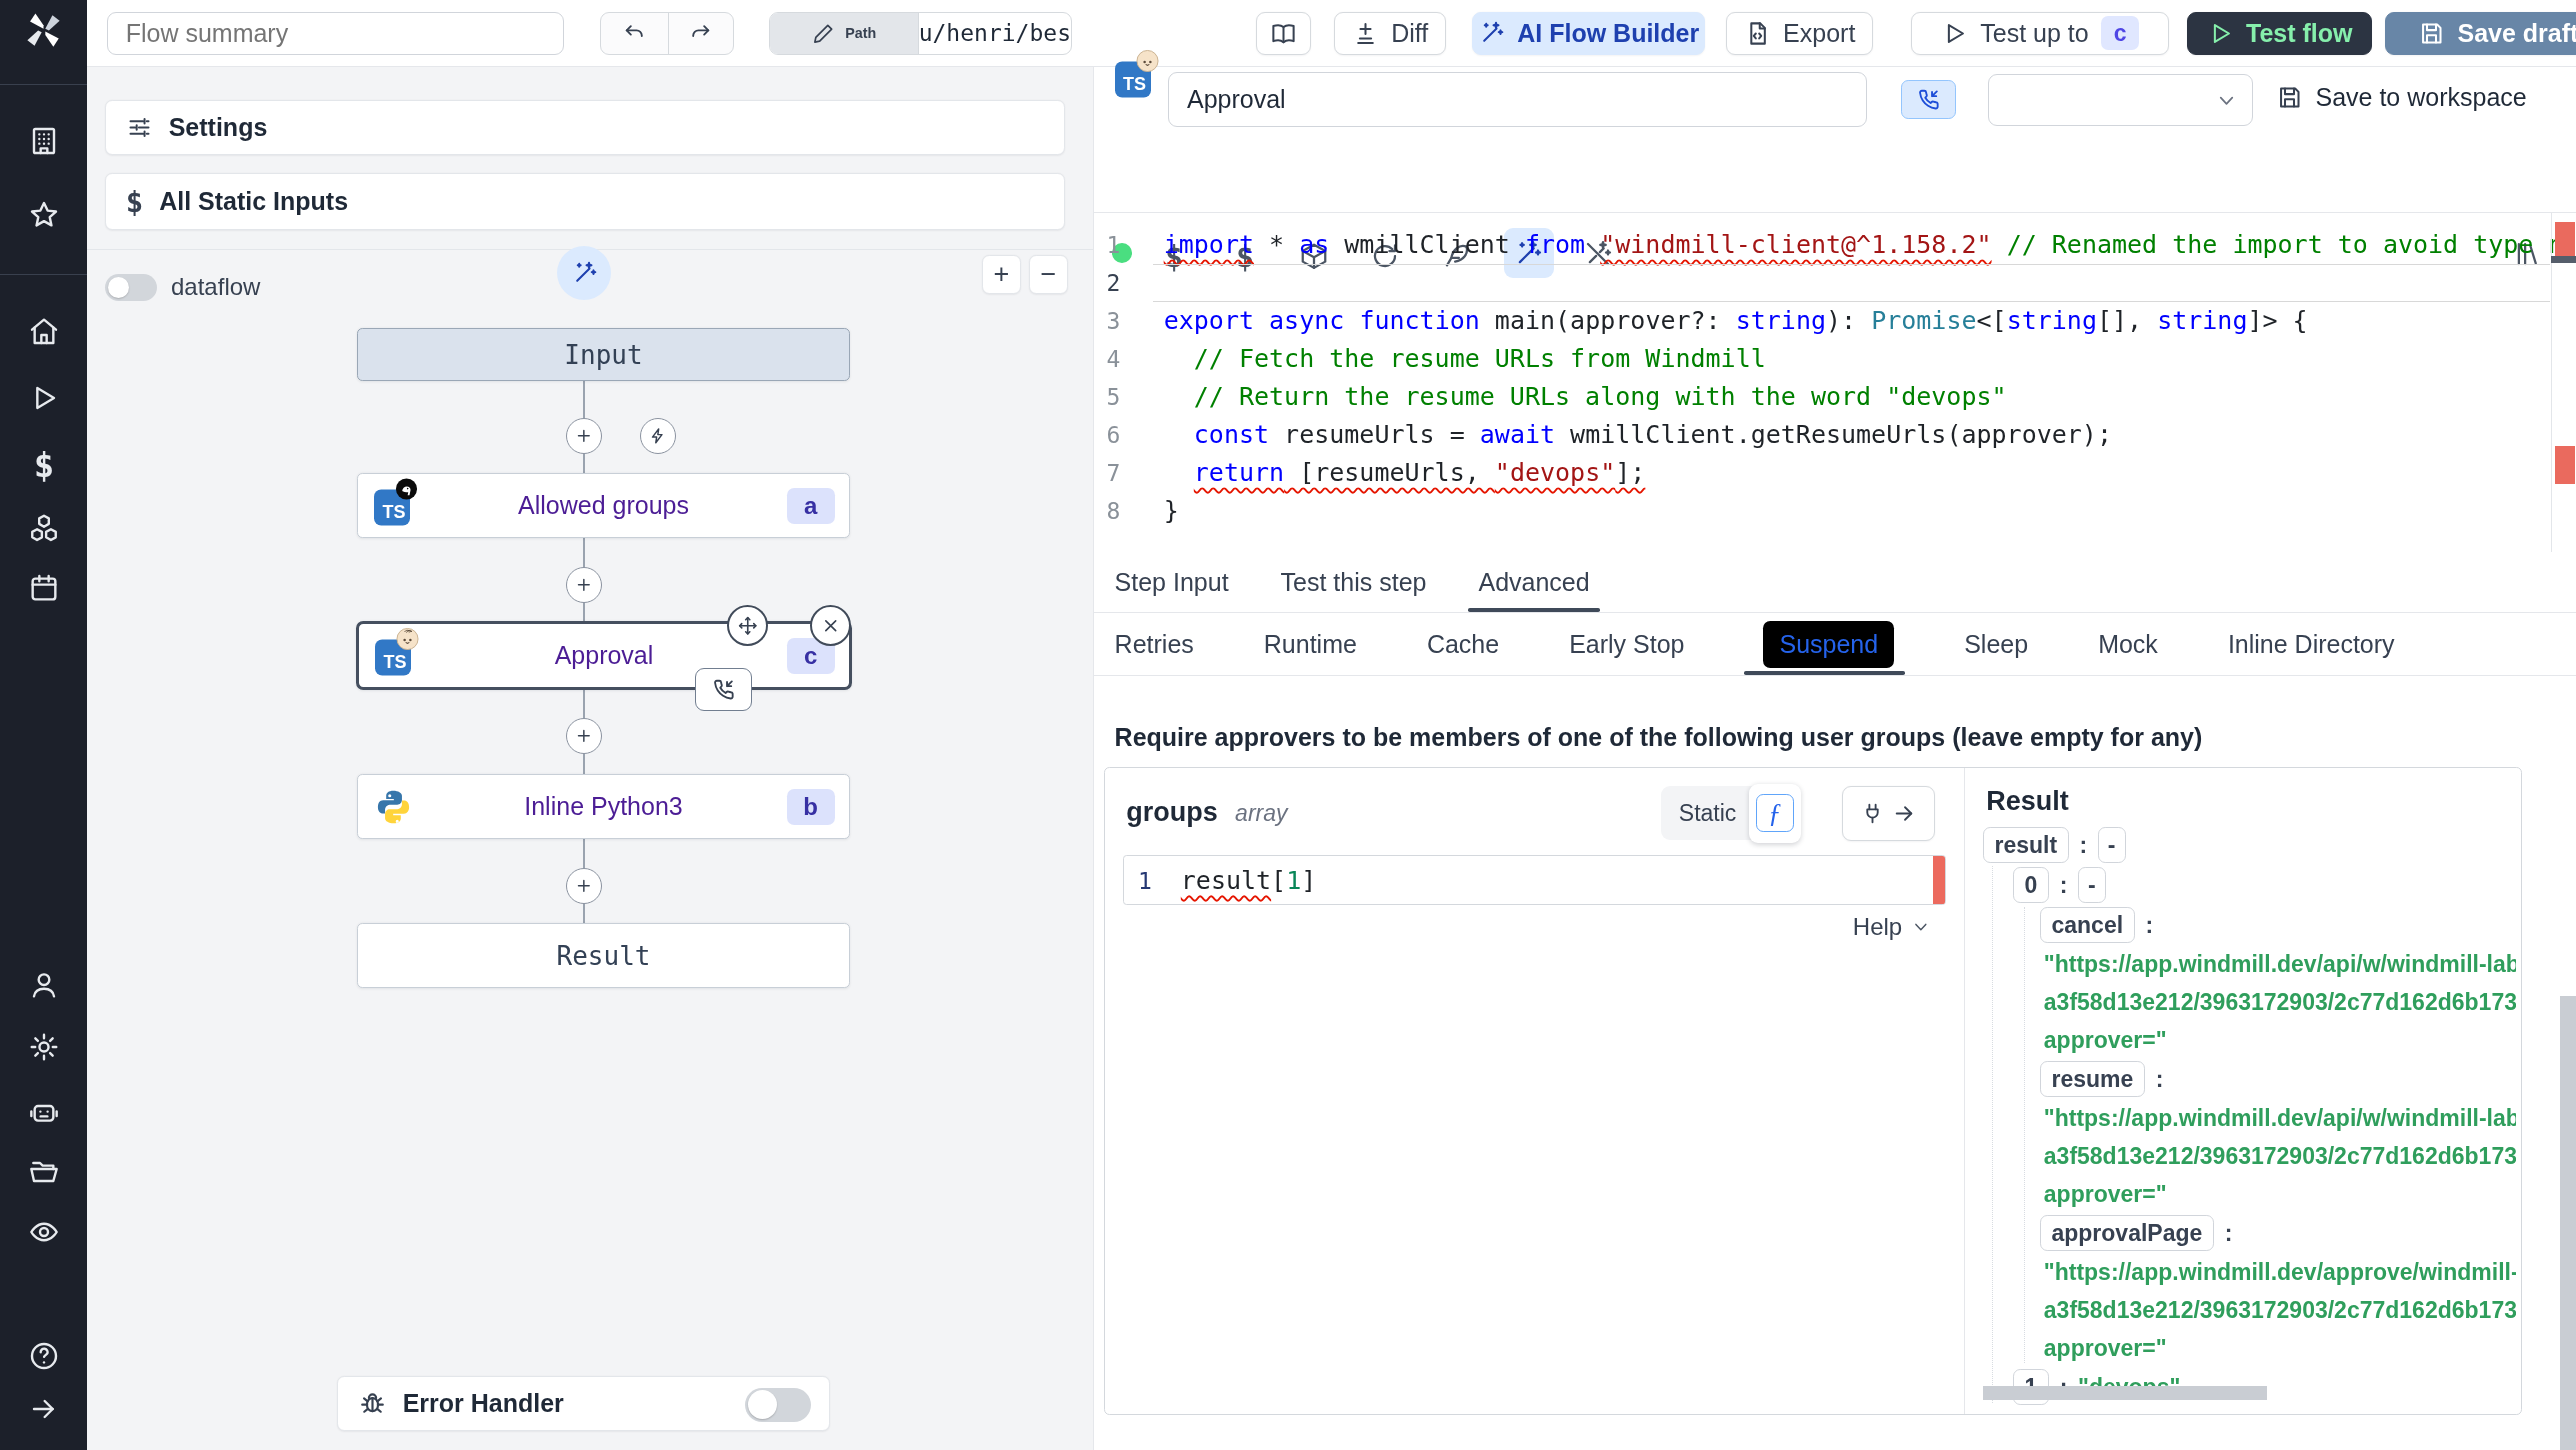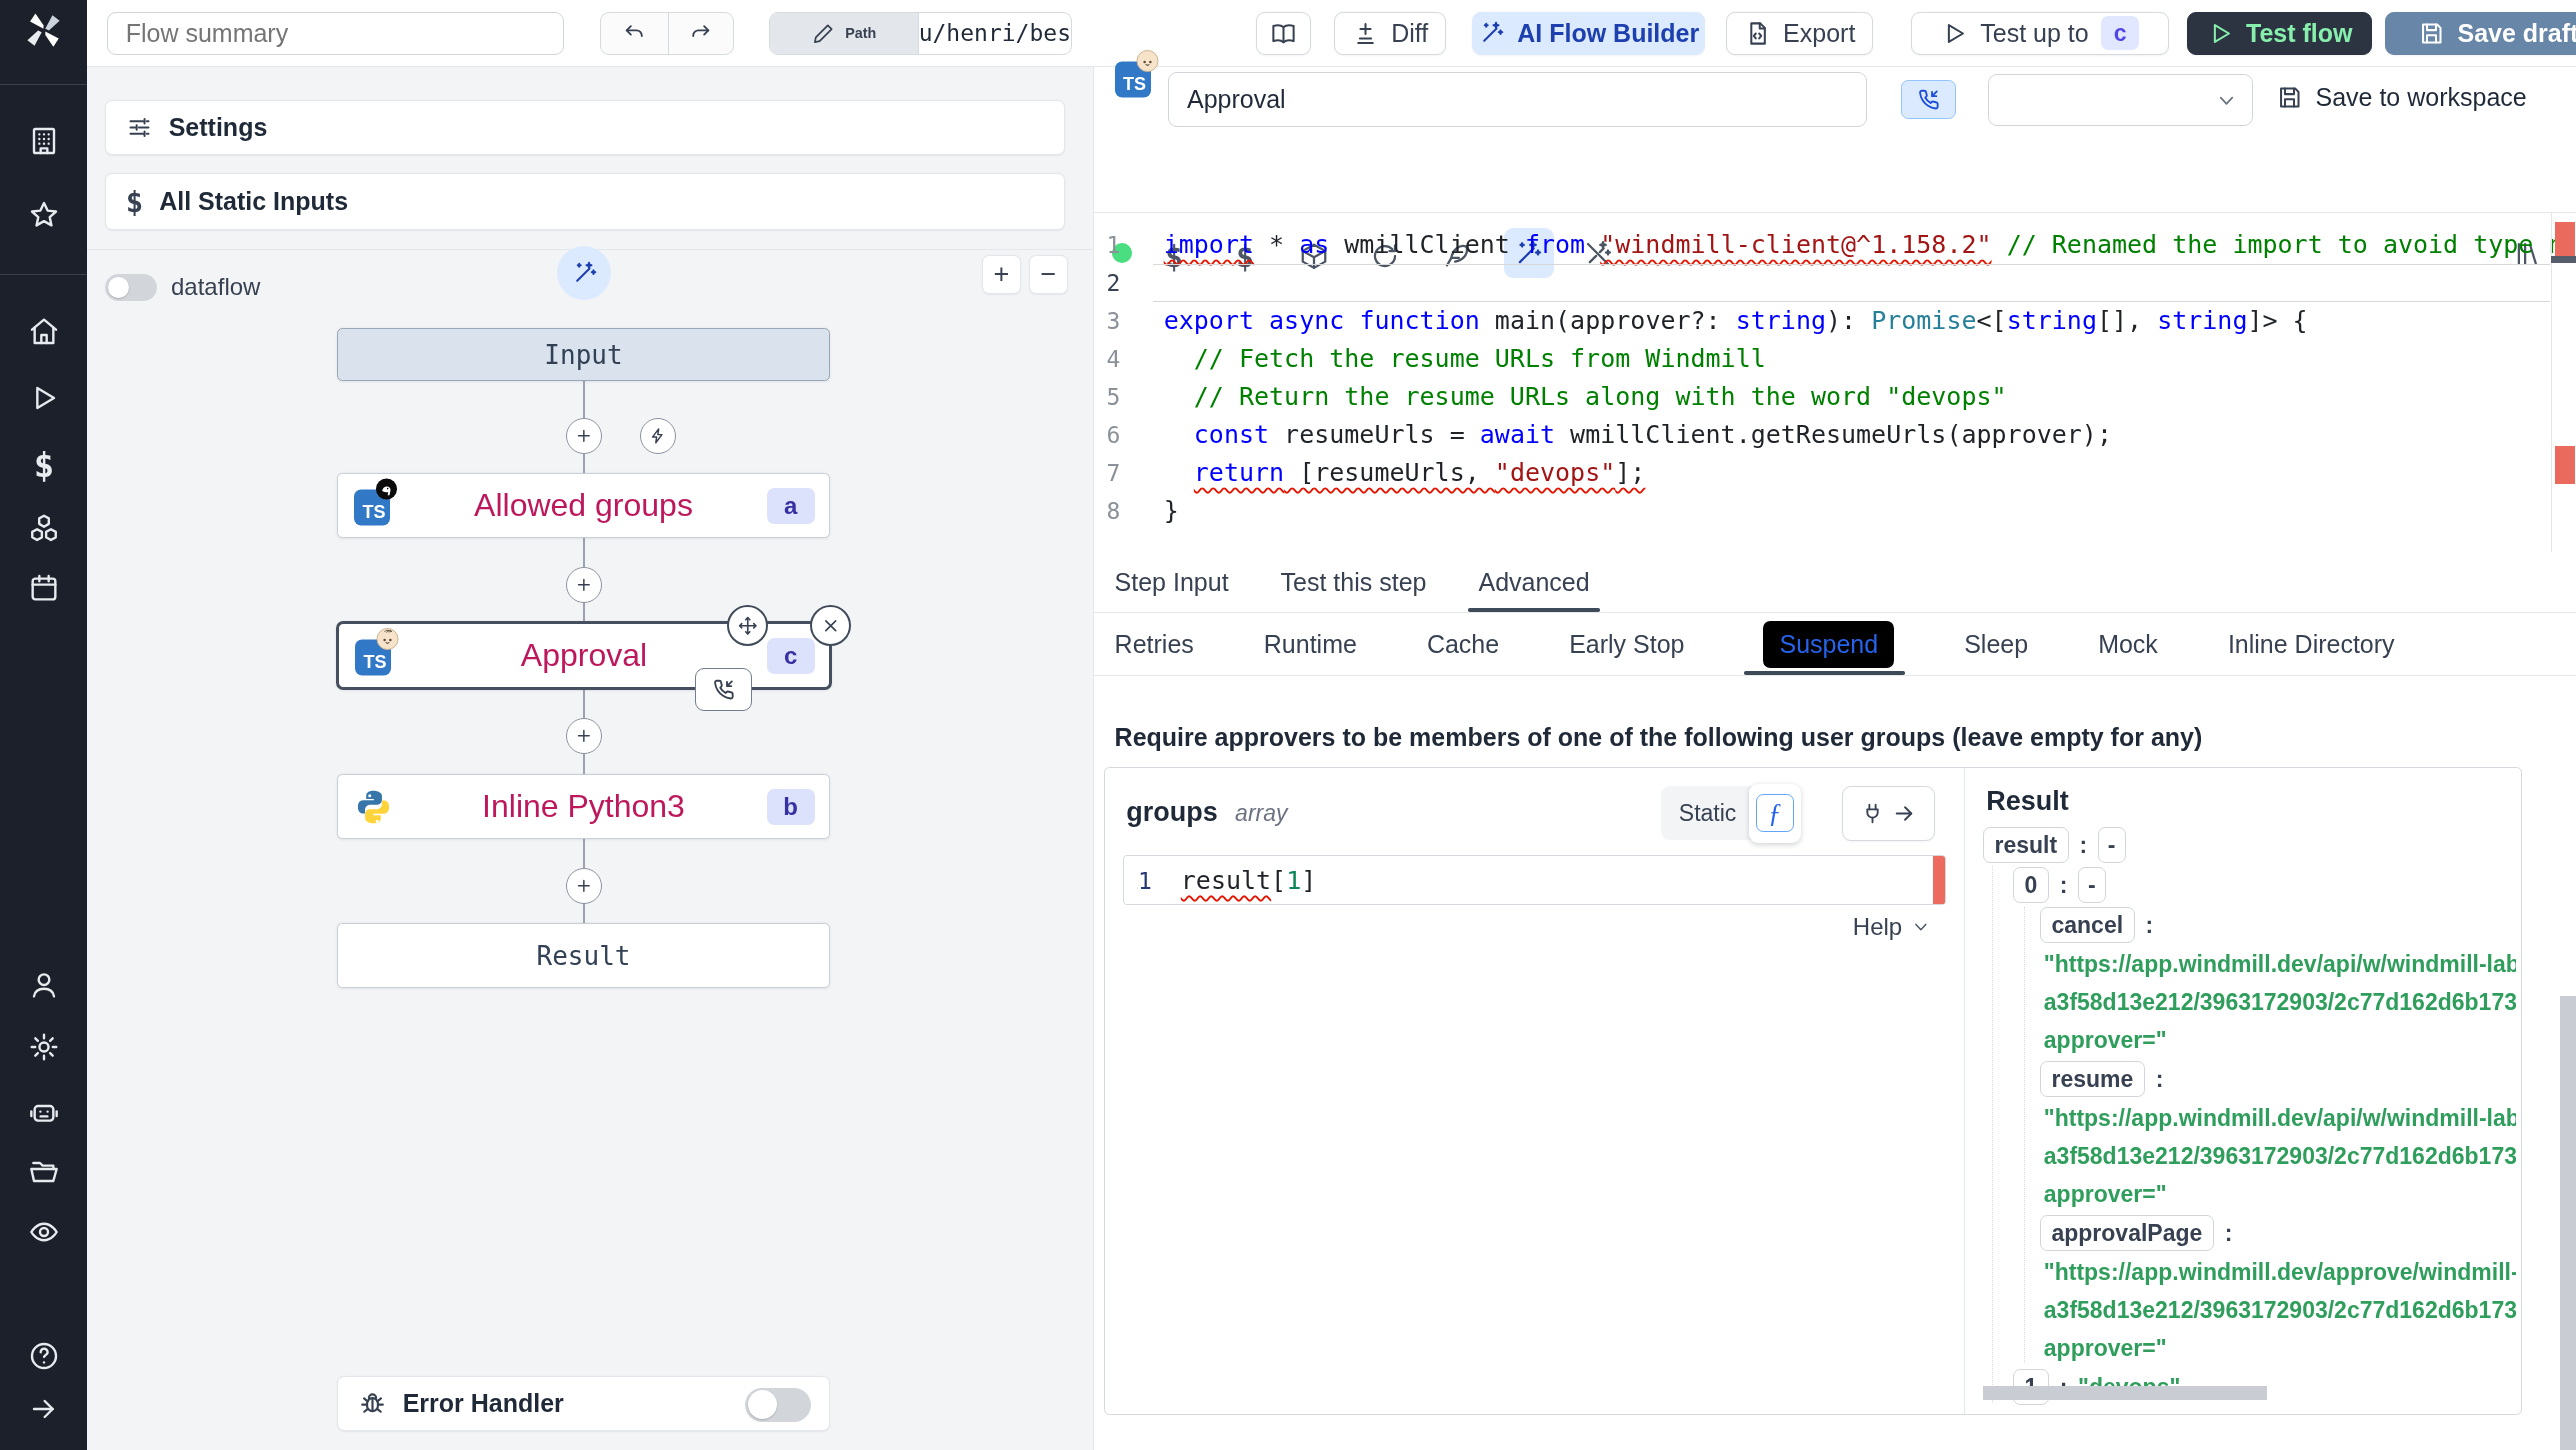--- a/index.html
+++ b/index.html
@@ -40,22 +40,22 @@
   .card { position:absolute; background:#fff; border:0.9px solid #e3e6ea; border-radius:7.2px;
     display:flex; align-items:center; padding:0 19.7px; gap:16px;
     box-shadow:0 0.9px 1.8px rgba(16,24,40,.06); cursor:pointer; }
   .card .lbl { font-size:25px; font-weight:600; color:#1f2937; }
   .card .i { width:27px; height:27px; color:#374151; }
   .toggle { position:relative; border-radius:894px; background:#d2d6db; cursor:pointer; }
   .toggle .knob { position:absolute; top:2.7px; left:2.7px; background:#fff; border-radius:50%;
     box-shadow:0 0.9px 1.8px rgba(0,0,0,.2); }
   .edge { position:absolute; background:#9aa3af; width:1.8px; }
   .node { position:absolute; background:#fff; border:0.9px solid #c8cfd7; border-radius:5.4px;
-    display:flex; align-items:center; box-shadow:0 0.9px 2.7px rgba(16,24,40,.08); cursor:pointer; }
-  .node .nlabel { position:absolute; left:0; right:0; text-align:center; font-size:32px; color:#be185d; }
+    display:flex; align-items:center; box-shadow:0 0.9px 2.7px rgba(16,24,40,.08); cursor:pointer;margin-left:20px; }
+  .node .nlabel { position:absolute; left:0; right:0; text-align:center; font-size:25px; color:#4c1d95; }
   .mono { font-family:"DejaVu Sans Mono", monospace; }
   .node-badge { position:absolute; right:14.3px; top:50%; transform:translateY(-50%);
     background:#dce2fc; color:#3730a3; font-weight:bold; font-size:24px; border-radius:7.2px;
     width:48px; height:36px; display:flex; align-items:center; justify-content:center; }
   .ts-wrap { position:absolute; left:16px; top:50%; transform:translateY(-50%); width:39px; height:39px; }
   .ts-sq { position:absolute; left:0; bottom:0; width:36px; height:36px; background:#3178c6;
     border-radius:7.2px; color:#fff; font-weight:bold; font-size:18px; display:flex;
     align-items:flex-end; justify-content:flex-end; padding:0 4.5px 2.7px 0; }
   .lang-overlay { position:absolute; right:-5.4px; top:-9px; width:23px; height:23px; }
   .pcircle { position:absolute; width:36px; height:36px; border-radius:50%; background:#fff;

